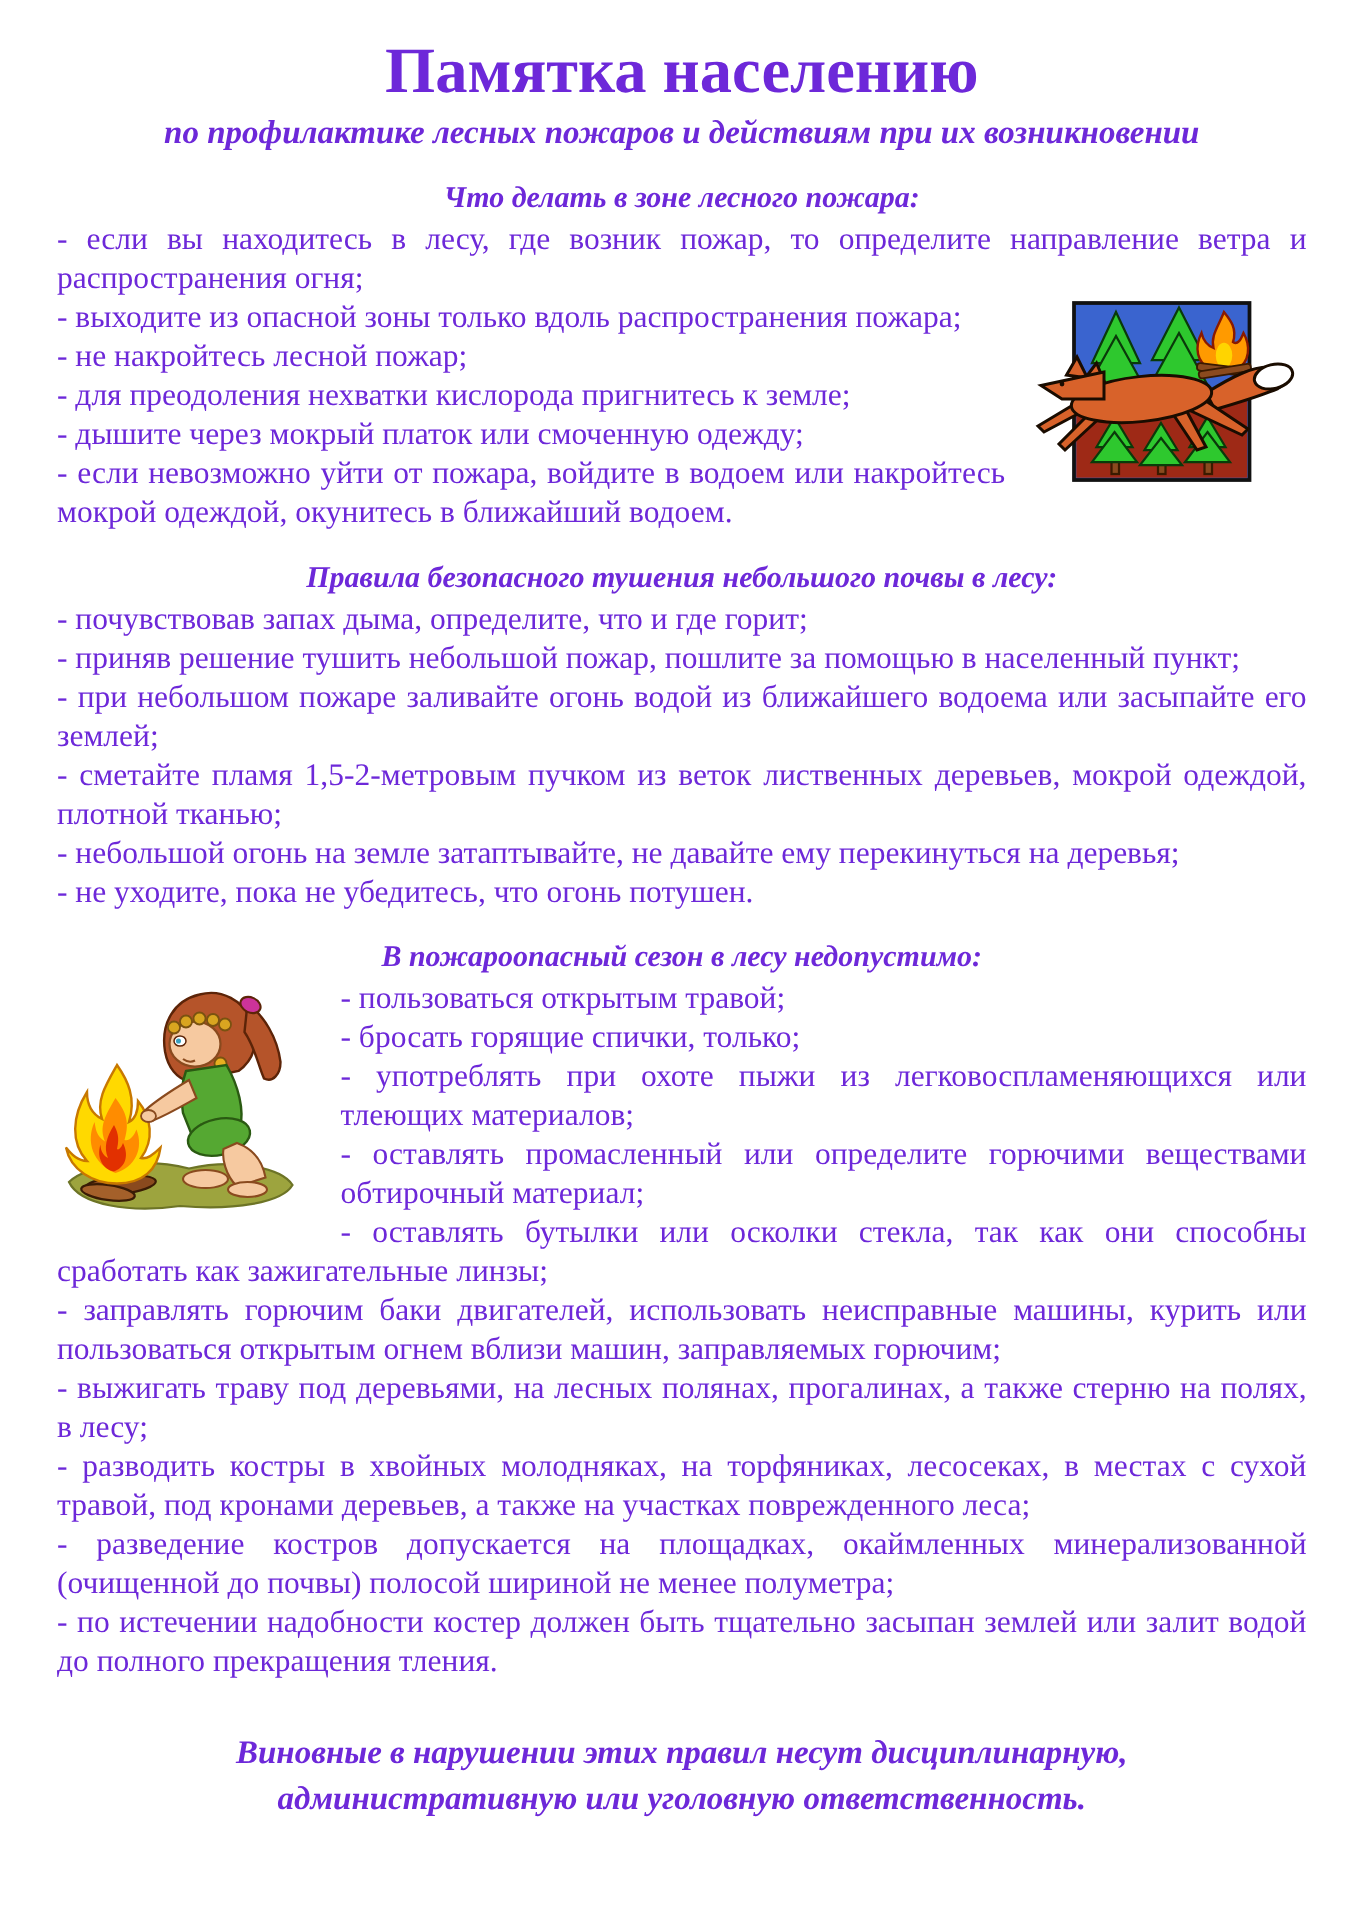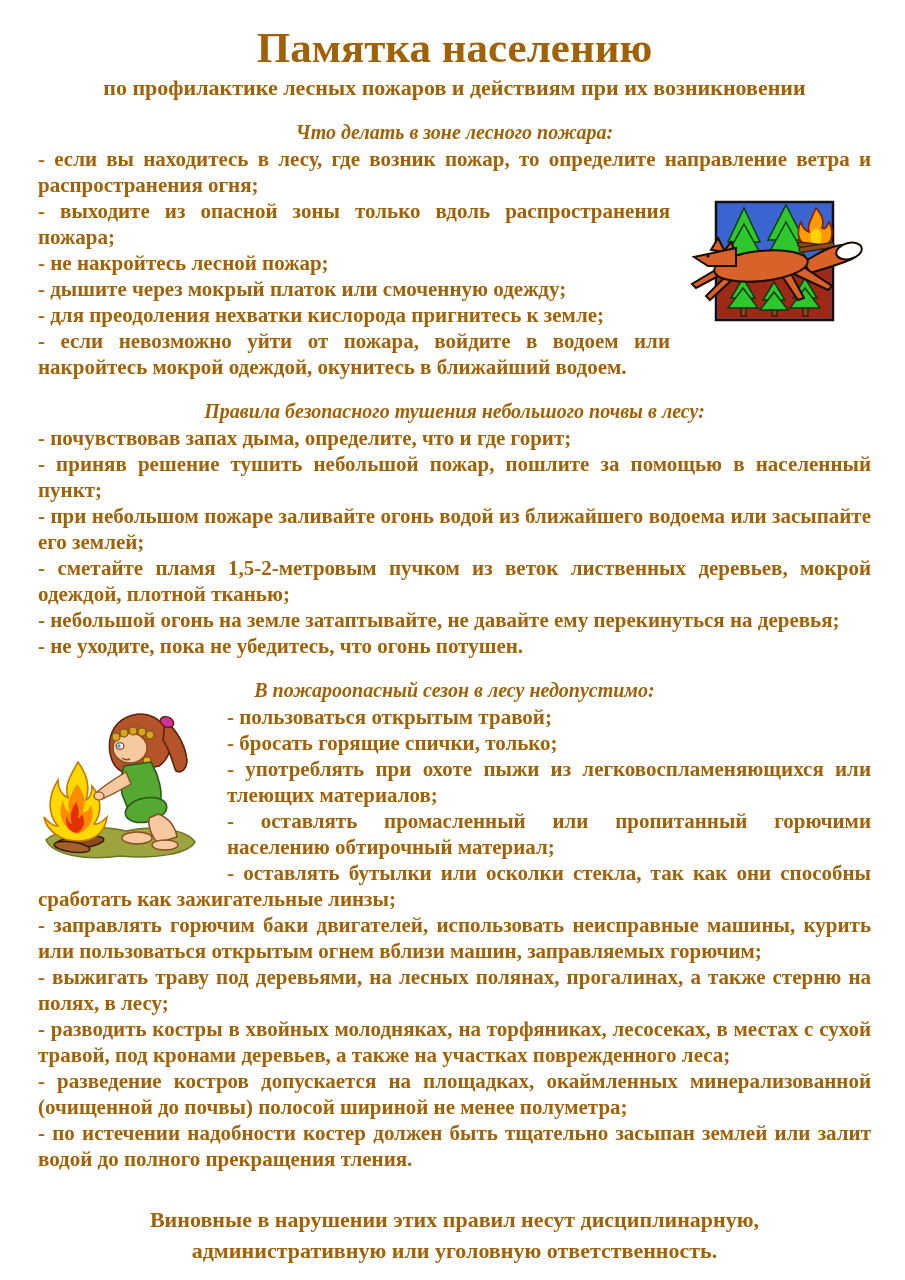--- a/index.html
+++ b/index.html
@@ -1,31 +1,31 @@
 <!DOCTYPE html>
 <html><head>
 <meta charset="utf-8">
 <style>
   html,body { margin:0; padding:0; background:#ffffff; }
   .page {
     width:905px; height:1280px; box-sizing:border-box;
-    background:#ffffff; color:#a16207;
+    background:#ffffff; color:#6d28d9;
     font-family:"Liberation Serif","DejaVu Serif",serif;
     padding:24px 34px 0 38px; overflow:hidden;
   }
   .title { text-align:center; font-size:43px; font-weight:bold; margin:0; line-height:1.1; }
-  .subtitle { text-align:center; font-size:22px; font-weight:bold; margin-top:4px; }
+  .subtitle { text-align:center; font-size:22px; font-weight:bold; font-style:italic; margin-top:4px; }
   .section-heading { text-align:center; font-size:20px; font-weight:bold; font-style:italic; margin:20px 0 2px 0; }
   .section-body { font-size:21px; line-height:26px; text-align:justify; }
   .section-body::after { content:""; display:block; clear:both; }
-  .item { margin:0;font-weight:bold; }
+  .item { margin:0; }
   .fox-float { float:right; width:185px; height:122px; margin:2px 0 14px 16px; }
   .girl-float { float:left; width:165px; height:160px; margin:0 24px 16px 0; }
   .footer-note {
-    text-align:center; font-size:22px; font-weight:bold; 
+    text-align:center; font-size:22px; font-weight:bold; font-style:italic;
     margin-top:32px; line-height:31px; padding:0 30px;
   }
   svg { display:block; }
 </style>
 </head>
 <body>
 
 <div class="page">
 
   <h1 class="title">Памятка населению</h1>
@@ -79,22 +79,22 @@
             <ellipse cx="75" cy="66" rx="47" ry="15" transform="rotate(-6 75 66)"></ellipse>
             <polygon points="32,38 39,52 25,50"></polygon>
             <polygon points="45,42 50,54 36,54"></polygon>
             <polygon points="50,48 8,57 22,66 50,66"></polygon>
             <circle cx="22" cy="56" r="1.6" fill="#1a0c00" stroke="none"></circle>
           </g>
         </svg>
       </div>
       <div class="item">- выходите из опасной зоны только вдоль распространения пожара;</div>
       <div class="item">- не накройтесь лесной пожар;</div>
+      <div class="item">- для преодоления нехватки кислорода пригнитесь к земле;</div>
       <div class="item">- дышите через мокрый платок или смоченную одежду;</div>
-      <div class="item">- для преодоления нехватки кислорода пригнитесь к земле;</div>
       <div class="item">- если невозможно уйти от пожара, войдите в водоем или накройтесь мокрой одеждой, окунитесь в ближайший водоем.</div>
     </div>
   </div>
 
   <div class="section">
     <div class="section-heading">Правила безопасного тушения небольшого почвы в лесу:</div>
     <div class="section-body">
       <div class="item">- почувствовав запах дыма, определите, что и где горит;</div>
       <div class="item">- приняв решение тушить небольшой пожар, пошлите за помощью в населенный пункт;</div>
       <div class="item">- при небольшом пожаре заливайте огонь водой из ближайшего водоема или засыпайте его землей;</div>
@@ -145,21 +145,21 @@
             <ellipse cx="108" cy="106" rx="21" ry="12" fill="#55a832" stroke="#2a5a12" stroke-width="1.6" transform="rotate(-12 108 106)"></ellipse>
             <path d="M120,110 C131,114 137,122 139,133 L120,139 C112,131 110,120 111,114 Z" fill="#f6c9a0" stroke="#8a4a1e" stroke-width="1.4"></path>
             <ellipse cx="127" cy="141" rx="13" ry="5" fill="#f6c9a0" stroke="#8a4a1e" stroke-width="1.4"></ellipse>
             <ellipse cx="99" cy="134" rx="15" ry="6" fill="#f6c9a0" stroke="#8a4a1e" stroke-width="1.4"></ellipse>
           </g>
         </svg>
       </div>
       <div class="item">- пользоваться открытым травой;</div>
       <div class="item">- бросать горящие спички, только;</div>
       <div class="item">- употреблять при охоте пыжи из легковоспламеняющихся или тлеющих материалов;</div>
-      <div class="item">- оставлять промасленный или пропитанный горючими населению обтирочный материал;</div>
+      <div class="item">- оставлять промасленный или определите горючими веществами обтирочный материал;</div>
       <div class="item">- оставлять бутылки или осколки стекла, так как они способны сработать как зажигательные линзы;</div>
       <div class="item">- заправлять горючим баки двигателей, использовать неисправные машины, курить или пользоваться открытым огнем вблизи машин, заправляемых горючим;</div>
       <div class="item">- выжигать траву под деревьями, на лесных полянах, прогалинах, а также стерню на полях, в лесу;</div>
       <div class="item">- разводить костры в хвойных молодняках, на торфяниках, лесосеках, в местах с сухой травой, под кронами деревьев, а также на участках поврежденного леса;</div>
       <div class="item">- разведение костров допускается на площадках, окаймленных минерализованной (очищенной до почвы) полосой шириной не менее полуметра;</div>
       <div class="item">- по истечении надобности костер должен быть тщательно засыпан землей или залит водой до полного прекращения тления.</div>
     </div>
   </div>
 
   <div class="footer-note">Виновные в нарушении этих правил несут дисциплинарную, административную или уголовную ответственность.</div>

